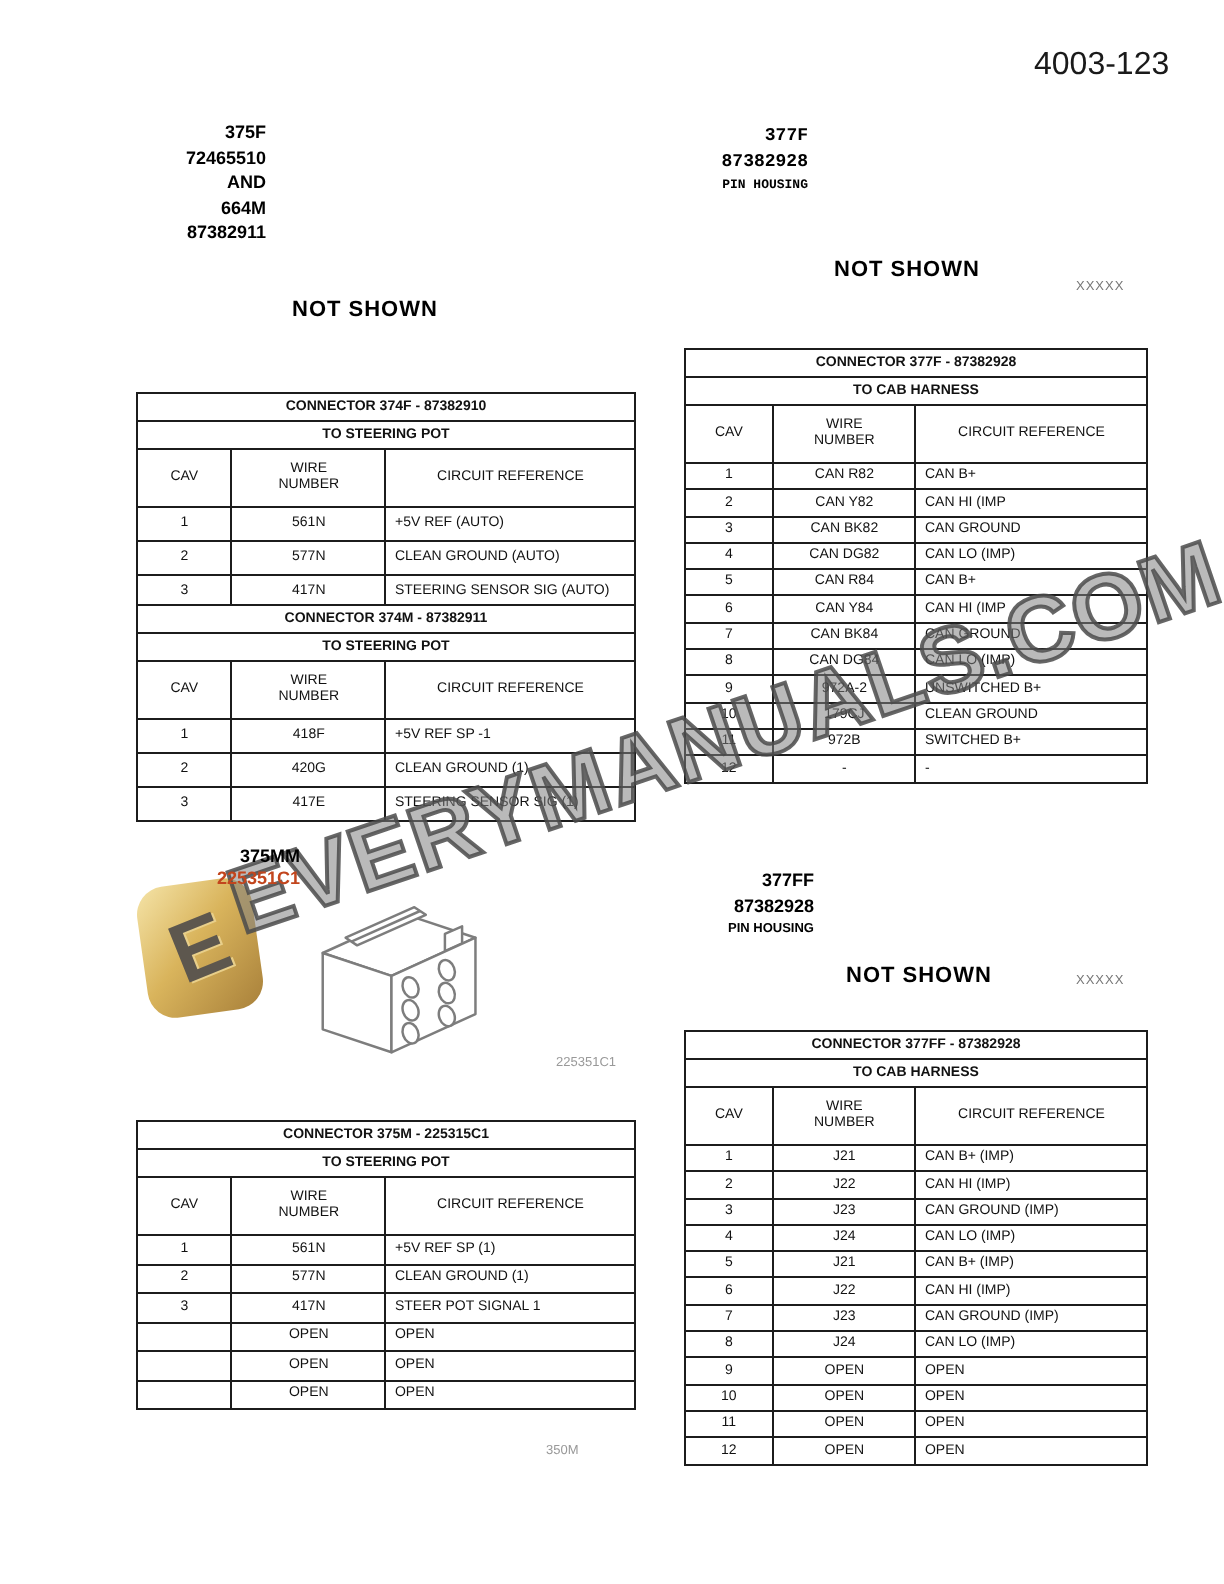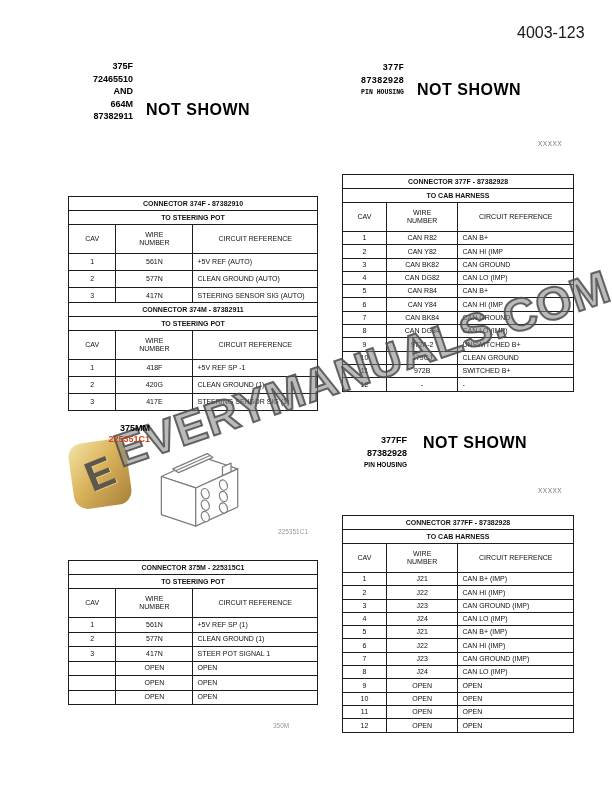--- a/index.html
+++ b/index.html
@@ -7,21 +7,21 @@
     width:612px;height:792px;background:#ffffff;position:relative;overflow:hidden;
     font-family:"Liberation Sans","DejaVu Sans",sans-serif;color:#111;
   }
   .abs{position:absolute;}
 
   
   .page-number{left:517px;top:24px;font-size:16px;color:#1a1a1a;}
   .conn-label{text-align:right;font-weight:bold;color:#000;}
   .conn-label .ln{font-size:9px;line-height:12.5px;}
   .conn-label .ln-small{font-size:6.5px;line-height:12.5px;}
-  .not-shown{font-weight:bold;font-size:16px;letter-spacing:.5px;color:#000;}
+  .not-shown{font-weight:bold;font-size:11px;letter-spacing:.5px;color:#000;margin-top:48px;}
   .xxxxx{font-size:6.5px;color:#777;letter-spacing:.5px;}
   .tiny-caption{font-size:6.5px;color:#999;}
 
   
   .fig-label{left:90px;top:423px;width:60px;text-align:right;z-index:60;}
   .fig-label .l1{font-size:9px;font-weight:bold;color:#000;line-height:11px;}
   .fig-label .l2{font-size:9px;font-weight:bold;color:#c2451d;line-height:11px;}
 
   
   .tblwrap{z-index:10;}

